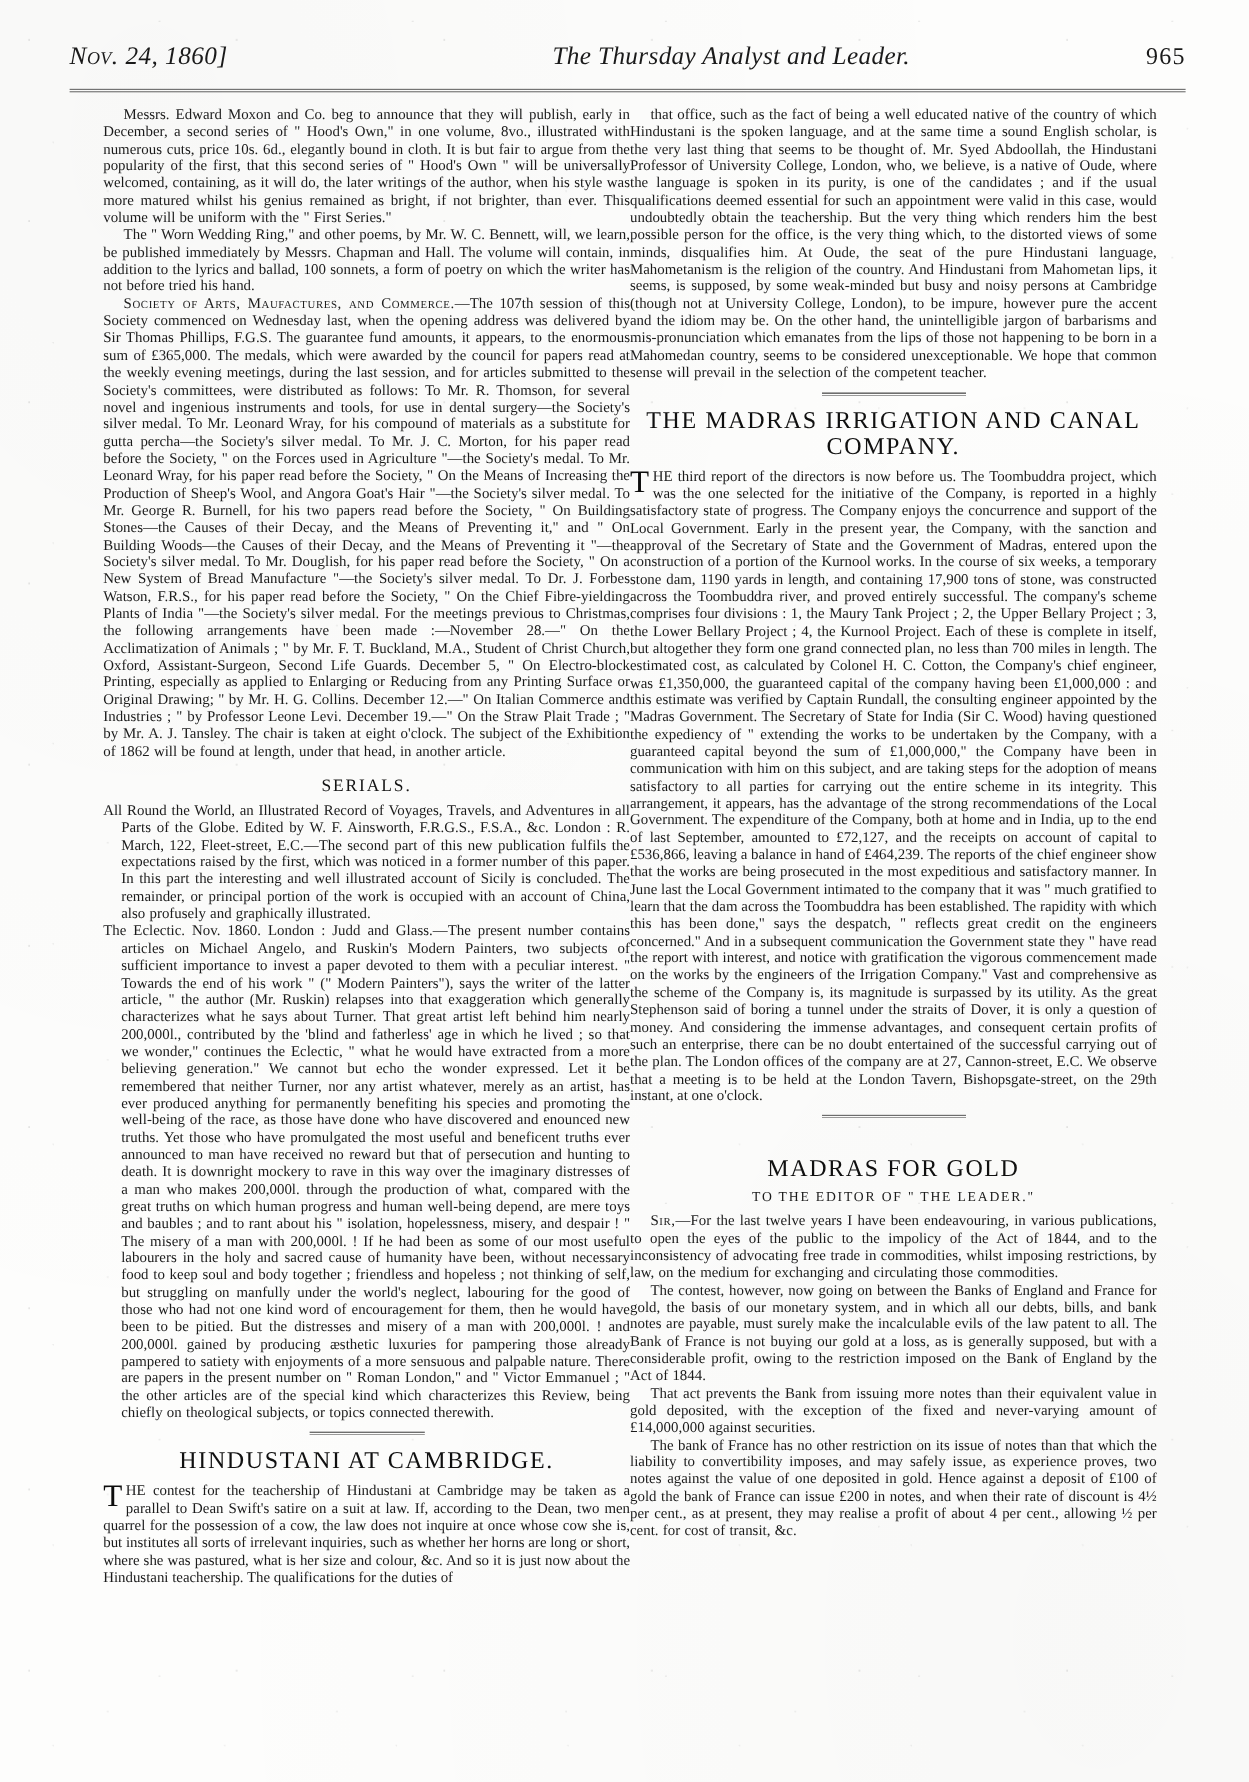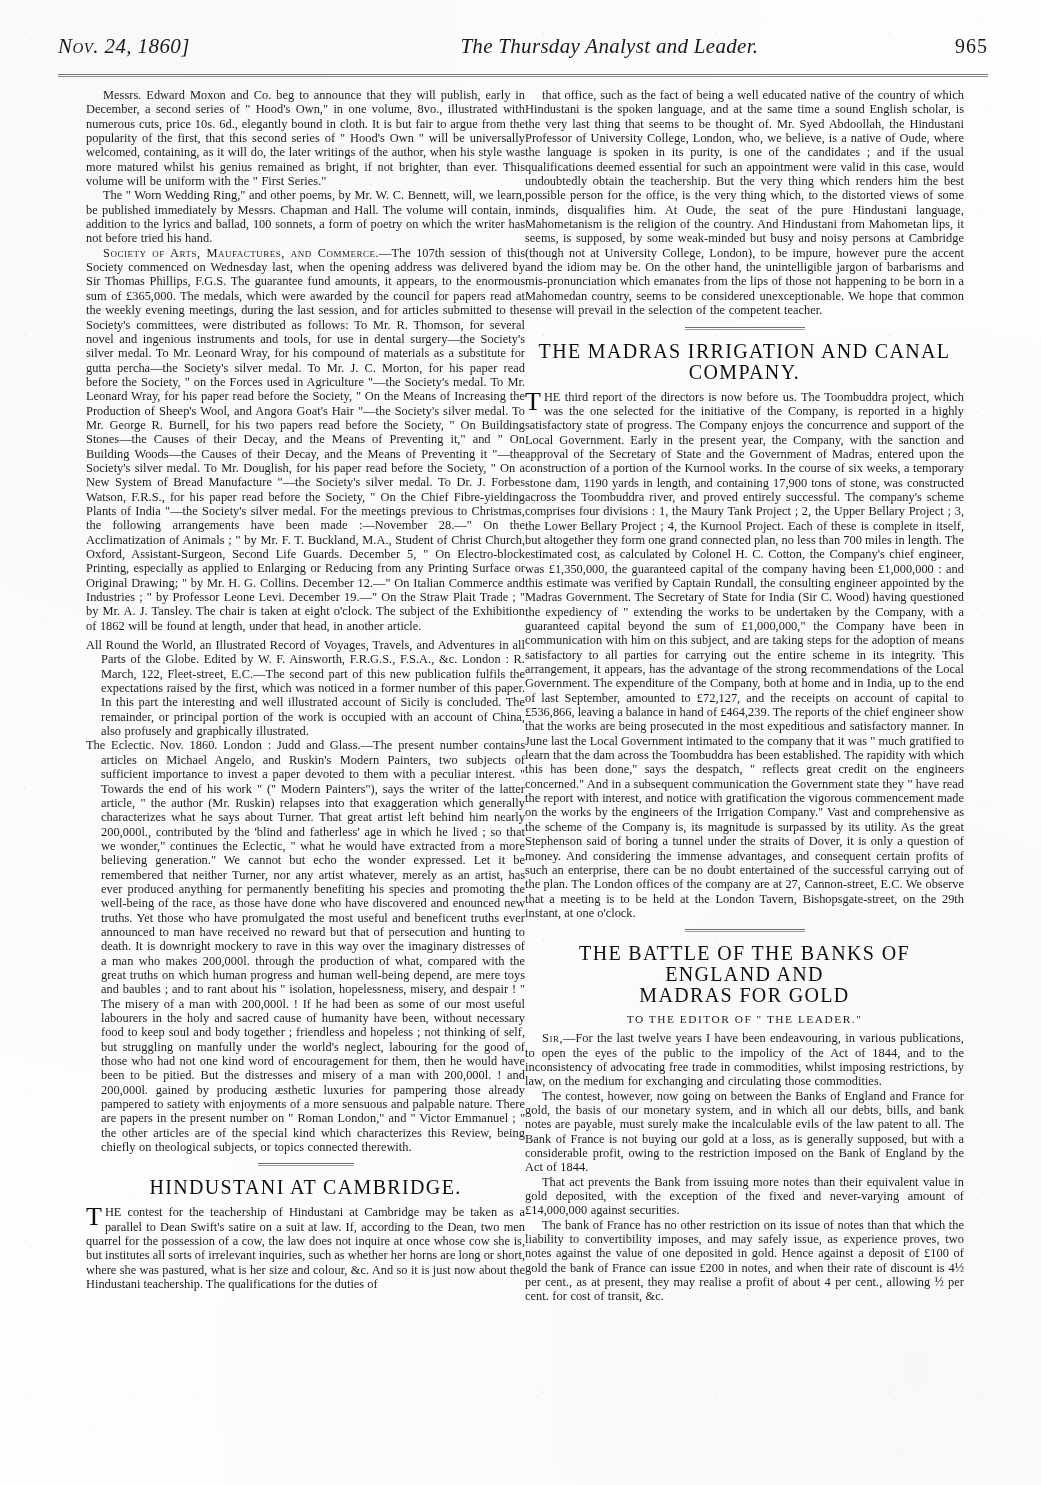--- a/index.html
+++ b/index.html
@@ -219,20 +219,21 @@
       <div class="col">
 
         <p class="para">Messrs. Edward Moxon and Co. beg to announce that they will publish, early in December, a second series of " Hood's Own," in one volume, 8vo., illustrated with numerous cuts, price 10s. 6d., elegantly bound in cloth. It is but fair to argue from the popularity of the first, that this second series of " Hood's Own " will be universally welcomed, containing, as it will do, the later writings of the author, when his style was more matured whilst his genius remained as bright, if not brighter, than ever. This volume will be uniform with the " First Series."</p>
 
         <p class="para">The " Worn Wedding Ring," and other poems, by Mr. W. C. Bennett, will, we learn, be published immediately by Messrs. Chapman and Hall. The volume will contain, in addition to the lyrics and ballad, 100 sonnets, a form of poetry on which the writer has not before tried his hand.</p>
 
         <p class="para"><span class="sc">Society of Arts, Maufactures, and Commerce.</span><span>—The 107th session of this Society commenced on Wednesday last, when the opening address was delivered by Sir Thomas Phillips, F.G.S. The guarantee fund amounts, it appears, to the enormous sum of £365,000. The medals, which were awarded by the council for papers read at the weekly evening meetings, during the last session, and for articles submitted to the Society's committees, were distributed as follows: To Mr. R. Thomson, for several novel and ingenious instruments and tools, for use in dental surgery—the Society's silver medal. To Mr. Leonard Wray, for his compound of materials as a substitute for gutta percha—the Society's silver medal. To Mr. J. C. Morton, for his paper read before the Society, " on the Forces used in Agriculture "—the Society's medal. To Mr. Leonard Wray, for his paper read before the Society, " On the Means of Increasing the Production of Sheep's Wool, and Angora Goat's Hair "—the Society's silver medal. To Mr. George R. Burnell, for his two papers read before the Society, " On Building Stones—the Causes of their Decay, and the Means of Preventing it," and " On Building Woods—the Causes of their Decay, and the Means of Preventing it "—the Society's silver medal. To Mr. Douglish, for his paper read before the Society, " On a New System of Bread Manufacture "—the Society's silver medal. To Dr. J. Forbes Watson, F.R.S., for his paper read before the Society, " On the Chief Fibre-yielding Plants of India "—the Society's silver medal. For the meetings previous to Christmas, the following arrangements have been made :—November 28.—" On the Acclimatization of Animals ; " by Mr. F. T. Buckland, M.A., Student of Christ Church, Oxford, Assistant-Surgeon, Second Life Guards. December 5, " On Electro-block Printing, especially as applied to Enlarging or Reducing from any Printing Surface or Original Drawing; " by Mr. H. G. Collins. December 12.—" On Italian Commerce and Industries ; " by Professor Leone Levi. December 19.—" On the Straw Plait Trade ; " by Mr. A. J. Tansley. The chair is taken at eight o'clock. The subject of the Exhibition of 1862 will be found at length, under that head, in another article.</span></p>
 
         <div class="gap-s"></div>
 
+        <div class="sect-head">SERIALS.</div>
 
         <p class="para hang"><span class="it">All Round the World, an Illustrated Record of Voyages, Travels, and Adventures in all Parts of the Globe.</span><span> Edited by W. F. Ainsworth, F.R.G.S., F.S.A., &amp;c. London : R. March, 122, Fleet-street, E.C.—The second part of this new publication fulfils the expectations raised by the first, which was noticed in a former number of this paper. In this part the interesting and well illustrated account of Sicily is concluded. The remainder, or principal portion of the work is occupied with an account of China, also profusely and graphically illustrated.</span></p>
 
         <p class="para hang"><span class="it">The Eclectic.</span><span> Nov. 1860. London : Judd and Glass.—The present number contains articles on Michael Angelo, and Ruskin's Modern Painters, two subjects of sufficient importance to invest a paper devoted to them with a peculiar interest. " Towards the end of his work " (" Modern Painters"), says the writer of the latter article, " the author (Mr. Ruskin) relapses into that exaggeration which generally characterizes what he says about Turner. That great artist left behind him nearly 200,000l., contributed by the 'blind and fatherless' age in which he lived ; so that we wonder," continues the Eclectic, " what he would have extracted from a more believing generation." We cannot but echo the wonder expressed. Let it be remembered that neither Turner, nor any artist whatever, merely as an artist, has ever produced anything for permanently benefiting his species and promoting the well-being of the race, as those have done who have discovered and enounced new truths. Yet those who have promulgated the most useful and beneficent truths ever announced to man have received no reward but that of persecution and hunting to death. It is downright mockery to rave in this way over the imaginary distresses of a man who makes 200,000l. through the production of what, compared with the great truths on which human progress and human well-being depend, are mere toys and baubles ; and to rant about his " isolation, hopelessness, misery, and despair ! " The misery of a man with 200,000l. ! If he had been as some of our most useful labourers in the holy and sacred cause of humanity have been, without necessary food to keep soul and body together ; friendless and hopeless ; not thinking of self, but struggling on manfully under the world's neglect, labouring for the good of those who had not one kind word of encouragement for them, then he would have been to be pitied. But the distresses and misery of a man with 200,000l. ! and 200,000l. gained by producing æsthetic luxuries for pampering those already pampered to satiety with enjoyments of a more sensuous and palpable nature. There are papers in the present number on " Roman London," and " Victor Emmanuel ; " the other articles are of the special kind which characterizes this Review, being chiefly on theological subjects, or topics connected therewith.</span></p>
 
         <div class="orn"></div>
 
         <div class="big-head">HINDUSTANI AT CAMBRIDGE.</div>
 
         <p class="dropcap-para"><span class="dcap">T</span><span>HE contest for the teachership of Hindustani at Cambridge may be taken as a parallel to Dean Swift's satire on a suit at law. If, according to the Dean, two men quarrel for the possession of a cow, the law does not inquire at once whose cow she is, but institutes all sorts of irrelevant inquiries, such as whether her horns are long or short, where she was pastured, what is her size and colour, &amp;c. And so it is just now about the Hindustani teachership. The qualifications for the duties of</span></p>
@@ -244,21 +245,21 @@
 
         <div class="orn wide"></div>
 
         <div class="big-head">THE MADRAS IRRIGATION AND CANAL COMPANY.</div>
 
         <p class="dropcap-para"><span class="dcap">T</span><span>HE third report of the directors is now before us. The Toombuddra project, which was the one selected for the initiative of the Company, is reported in a highly satisfactory state of progress. The Company enjoys the concurrence and support of the Local Government. Early in the present year, the Company, with the sanction and approval of the Secretary of State and the Government of Madras, entered upon the construction of a portion of the Kurnool works. In the course of six weeks, a temporary stone dam, 1190 yards in length, and containing 17,900 tons of stone, was constructed across the Toombuddra river, and proved entirely successful. The company's scheme comprises four divisions : 1, the Maury Tank Project ; 2, the Upper Bellary Project ; 3, the Lower Bellary Project ; 4, the Kurnool Project. Each of these is complete in itself, but altogether they form one grand connected plan, no less than 700 miles in length. The estimated cost, as calculated by Colonel H. C. Cotton, the Company's chief engineer, was £1,350,000, the guaranteed capital of the company having been £1,000,000 : and this estimate was verified by Captain Rundall, the consulting engineer appointed by the Madras Government. The Secretary of State for India (Sir C. Wood) having questioned the expediency of " extending the works to be undertaken by the Company, with a guaranteed capital beyond the sum of £1,000,000," the Company have been in communication with him on this subject, and are taking steps for the adoption of means satisfactory to all parties for carrying out the entire scheme in its integrity. This arrangement, it appears, has the advantage of the strong recommendations of the Local Government. The expenditure of the Company, both at home and in India, up to the end of last September, amounted to £72,127, and the receipts on account of capital to £536,866, leaving a balance in hand of £464,239. The reports of the chief engineer show that the works are being prosecuted in the most expeditious and satisfactory manner. In June last the Local Government intimated to the company that it was " much gratified to learn that the dam across the Toombuddra has been established. The rapidity with which this has been done," says the despatch, " reflects great credit on the engineers concerned." And in a subsequent communication the Government state they " have read the report with interest, and notice with gratification the vigorous commencement made on the works by the engineers of the Irrigation Company." Vast and comprehensive as the scheme of the Company is, its magnitude is surpassed by its utility. As the great Stephenson said of boring a tunnel under the straits of Dover, it is only a question of money. And considering the immense advantages, and consequent certain profits of such an enterprise, there can be no doubt entertained of the successful carrying out of the plan. The London offices of the company are at 27, Cannon-street, E.C. We observe that a meeting is to be held at the London Tavern, Bishopsgate-street, on the 29th instant, at one o'clock.</span></p>
 
         <div class="orn wide"></div>
 
         <div class="big-head">
-          <span>THE BATTLE OF THE BANKS OF ENGLAND AND</span><br>
+          <br>
           <span>MADRAS FOR GOLD</span>
         </div>
 
         <div class="sub-head">TO THE EDITOR OF " THE LEADER."</div>
 
         <p class="para"><span class="sc">Sir,</span><span>—For the last twelve years I have been endeavouring, in various publications, to open the eyes of the public to the impolicy of the Act of 1844, and to the inconsistency of advocating free trade in commodities, whilst imposing restrictions, by law, on the medium for exchanging and circulating those commodities.</span></p>
 
         <p class="para">The contest, however, now going on between the Banks of England and France for gold, the basis of our monetary system, and in which all our debts, bills, and bank notes are payable, must surely make the incalculable evils of the law patent to all. The Bank of France is not buying our gold at a loss, as is generally supposed, but with a considerable profit, owing to the restriction imposed on the Bank of England by the Act of 1844.</p>
 
         <p class="para">That act prevents the Bank from issuing more notes than their equivalent value in gold deposited, with the exception of the fixed and never-varying amount of £14,000,000 against securities.</p>

